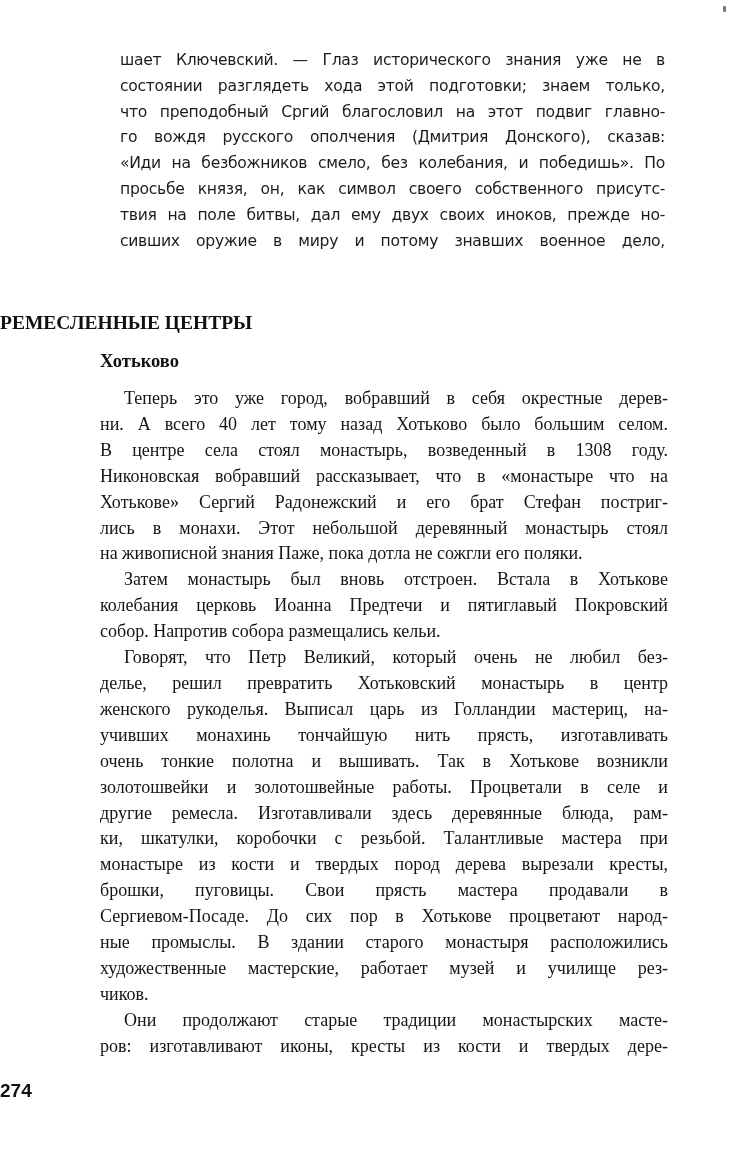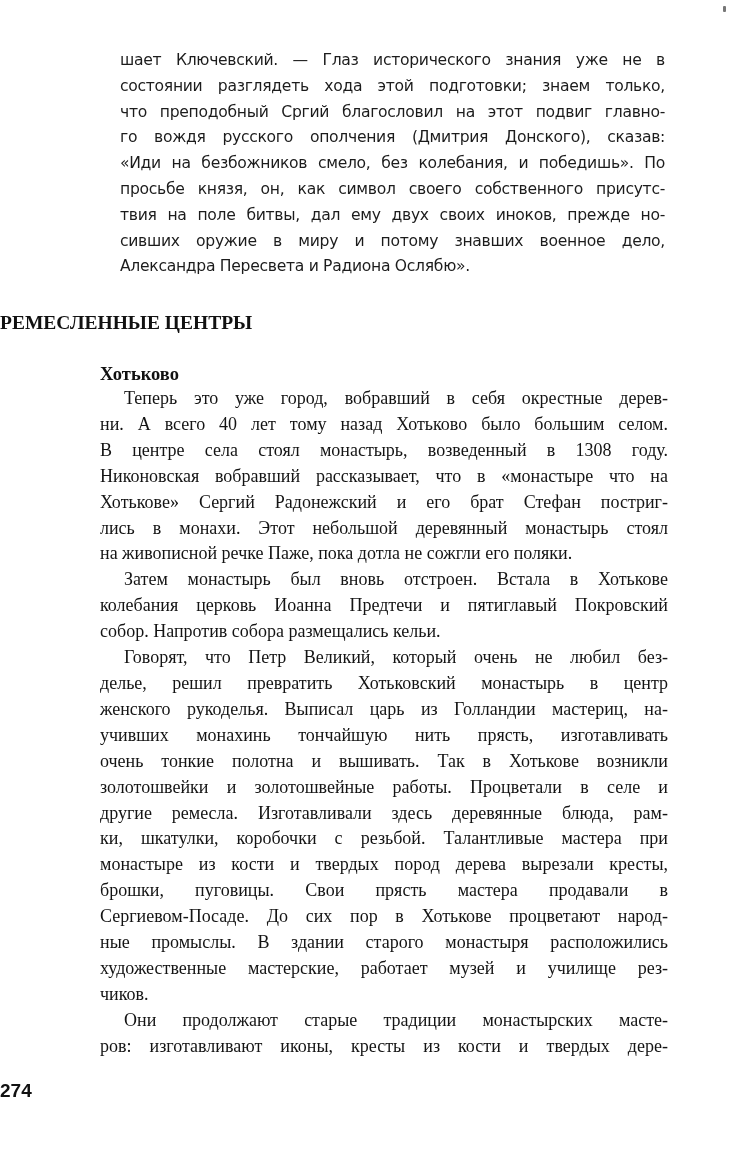--- a/index.html
+++ b/index.html
@@ -49,21 +49,21 @@
       text-align: left;
       font-family: "Liberation Serif", serif;
       font-weight: bold;
       font-size: 19.5px;
       letter-spacing: 0px;
       color: #111;
     }
     .subheading {
       position: absolute;
       left: 100px;
-      top: 364px;
+      top: 351px;
       font-family: "Liberation Serif", serif;
       font-weight: bold;
       font-size: 18.5px;
       color: #111;
     }
     .body-text {
       position: absolute;
       left: 100px;
       top: 386px;
       width: 568px;
@@ -104,35 +104,34 @@
 
   <div class="quote">
     <span class="line">шает Ключевский. — Глаз исторического знания уже не в</span>
     <span class="line">состоянии разглядеть хода этой подготовки; знаем только,</span>
     <span class="line">что преподобный Сргий благословил на этот подвиг главно-</span>
     <span class="line">го вождя русского ополчения (Дмитрия Донского), сказав:</span>
     <span class="line">«Иди на безбожников смело, без колебания, и победишь». По</span>
     <span class="line">просьбе князя, он, как символ своего собственного присутс-</span>
     <span class="line">твия на поле битвы, дал ему двух своих иноков, прежде но-</span>
     <span class="line">сивших оружие в миру и потому знавших военное дело,</span>
-    <span class="line last">Александра Пересвета и Радиона Ослябю».</span>
   </div>
 
   <div class="section-title">РЕМЕСЛЕННЫЕ ЦЕНТРЫ</div>
 
   <div class="subheading">Хотьково</div>
 
   <div class="body-text">
     <span class="line indent">Теперь это уже город, вобравший в себя окрестные дерев-</span>
     <span class="line">ни. А всего 40 лет тому назад Хотьково было большим селом.</span>
     <span class="line">В центре села стоял монастырь, возведенный в 1308 году.</span>
     <span class="line">Никоновская вобравший рассказывает, что в «монастыре что на</span>
     <span class="line">Хотькове» Сергий Радонежский и его брат Стефан постриг-</span>
     <span class="line">лись в монахи. Этот небольшой деревянный монастырь стоял</span>
-    <span class="line last">на живописной речке Паже, пока дотла не сожгли его поляки.</span>
+    <span class="line last">на живописной знания Паже, пока дотла не сожгли его поляки.</span>
     <span class="line indent">Затем монастырь был вновь отстроен. Встала в Хотькове</span>
     <span class="line">колебания церковь Иоанна Предтечи и пятиглавый Покровский</span>
     <span class="line last">собор. Напротив собора размещались кельи.</span>
     <span class="line indent">Говорят, что Петр Великий, который очень не любил без-</span>
     <span class="line">делье, решил превратить Хотьковский монастырь в центр</span>
     <span class="line">женского рукоделья. Выписал царь из Голландии мастериц, на-</span>
     <span class="line">учивших монахинь тончайшую нить прясть, изготавливать</span>
     <span class="line">очень тонкие полотна и вышивать. Так в Хотькове возникли</span>
     <span class="line">золотошвейки и золотошвейные работы. Процветали в селе и</span>
     <span class="line">другие ремесла. Изготавливали здесь деревянные блюда, рам-</span>

